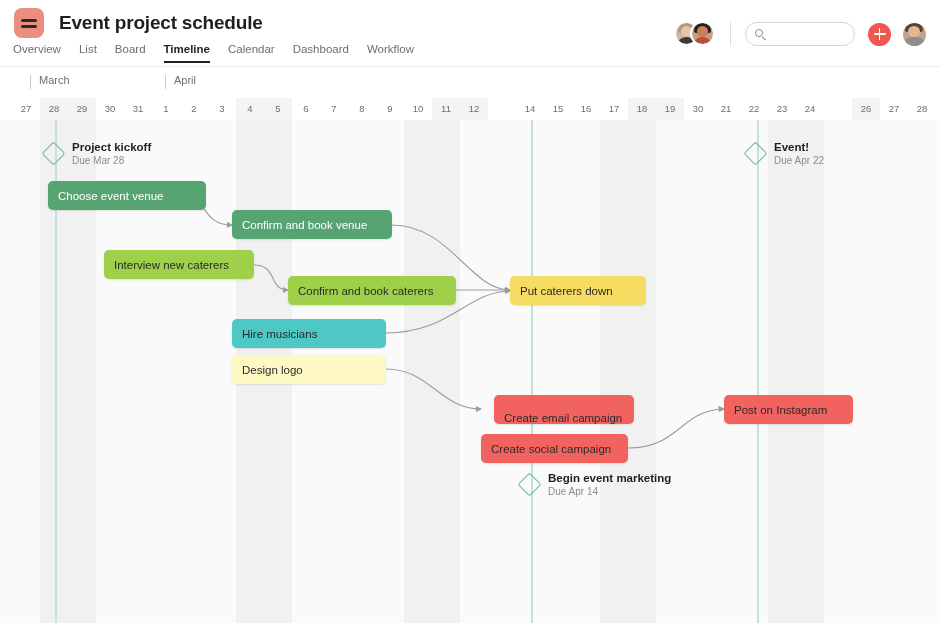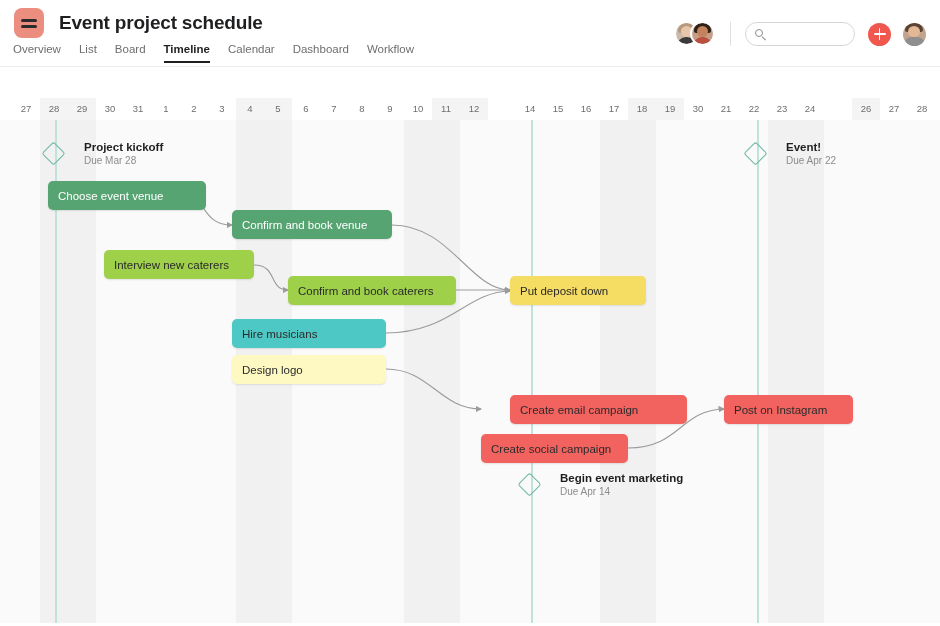--- a/index.html
+++ b/index.html
@@ -124,21 +124,21 @@
   }
   .bar.light-text { color:#ffffff; }
   .bar.dark-text  { color:#2b2b2b; }
 
   
   .milestone { position:absolute; display:flex; align-items:center; cursor:pointer; }
   .diamond {
     width:17px; height:17px; border:1.6px solid #6fb7a3; transform:rotate(45deg);
     border-radius:2.5px; flex:none; background:transparent;
   }
-  .ms-text { margin-left:22px; line-height:1.25; }
+  .ms-text { margin-left:10px; line-height:1.25; }
   .ms-title { font-size:11.5px; font-weight:bold; color:#1e1f21; white-space:nowrap; }
   .ms-sub { font-size:10px; color:#8b8c8d; white-space:nowrap; margin-top:1px; }
 
   .bottom-rule { position:absolute; bottom:0; left:0; width:940px; height:3px; background:#ffffff; }
 </style>
 </head>
 <body>
 
 <div id="app">
 
@@ -201,20 +201,24 @@
           <div class="av-hair" style="background:#5a4334; left:2px; top:0; width:18px; height:9px;"></div>
           <div class="av-head" style="background:#e3b894; left:5px; top:3px; width:12px; height:11px;"></div>
           <div class="av-body" style="background:#8e8e8e; left:0; top:14px; width:23px; height:12px;"></div>
         </div>
       </div>
     </div>
 
     <div class="hdr-rule"></div>
   </div>
 
+  <div class="month-row" id="month-row">
+      <div class="month-lbl" style="left: 30px;">March</div>
+      <div class="month-lbl" style="left: 165px;">April</div>
+    </div>
 
   <div class="day-row" id="day-row">
       <div class="day" style="left: 12px; width: 28px;">27</div>
       <div class="day weekend" style="left: 40px; width: 28px;">28</div>
       <div class="day weekend" style="left: 68px; width: 28px;">29</div>
       <div class="day" style="left: 96px; width: 28px;">30</div>
       <div class="day" style="left: 124px; width: 28px;">31</div>
       <div class="day" style="left: 152px; width: 28px;">1</div>
       <div class="day" style="left: 180px; width: 28px;">2</div>
       <div class="day" style="left: 208px; width: 28px;">3</div>
@@ -278,29 +282,29 @@
       <div class="bar light-text" style="left: 232px; top: 90px; width: 160px; background: rgb(87, 164, 115);">
         <span>Confirm and book venue</span>
       </div>
       <div class="bar dark-text" style="left: 104px; top: 130px; width: 150px; background: rgb(158, 208, 73);">
         <span>Interview new caterers</span>
       </div>
       <div class="bar dark-text" style="left: 288px; top: 156px; width: 168px; background: rgb(158, 208, 73);">
         <span>Confirm and book caterers</span>
       </div>
       <div class="bar dark-text" style="left: 510px; top: 156px; width: 136px; background: rgb(245, 220, 99);">
-        <span>Put deposit down</span>
+        <span>Put caterers down</span>
       </div>
       <div class="bar dark-text" style="left: 232px; top: 199px; width: 154px; background: rgb(77, 200, 196);">
         <span>Hire musicians</span>
       </div>
       <div class="bar dark-text" style="left: 232px; top: 235px; width: 154px; background: #fef9c3;">
         <span>Design logo</span>
       </div>
-      <div class="bar dark-text" style="left: 510px; top: 275px; width: 177px; background: rgb(242, 98, 95);">
+      <div class="bar dark-text" style="left: 494px; top: 275px; width: 140px; background: rgb(242, 98, 95); align-items: flex-end;">
         <span>Create email campaign</span>
       </div>
       <div class="bar dark-text" style="left: 481px; top: 314px; width: 147px; background: rgb(242, 98, 95);">
         <span>Create social campaign</span>
       </div>
       <div class="bar dark-text" style="left: 724px; top: 275px; width: 129px; background: rgb(242, 98, 95);">
         <span>Post on Instagram</span>
       </div>
       <div class="milestone" style="left: 45px; top: 20px;">
         <div class="diamond"></div>

